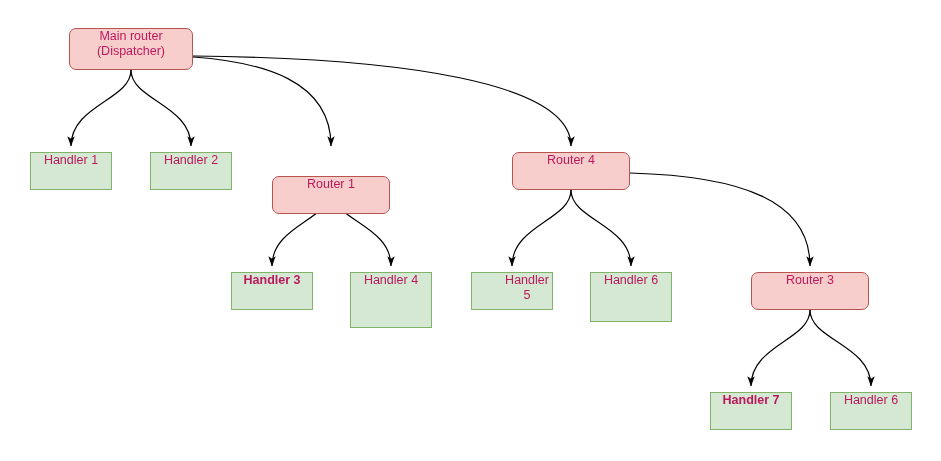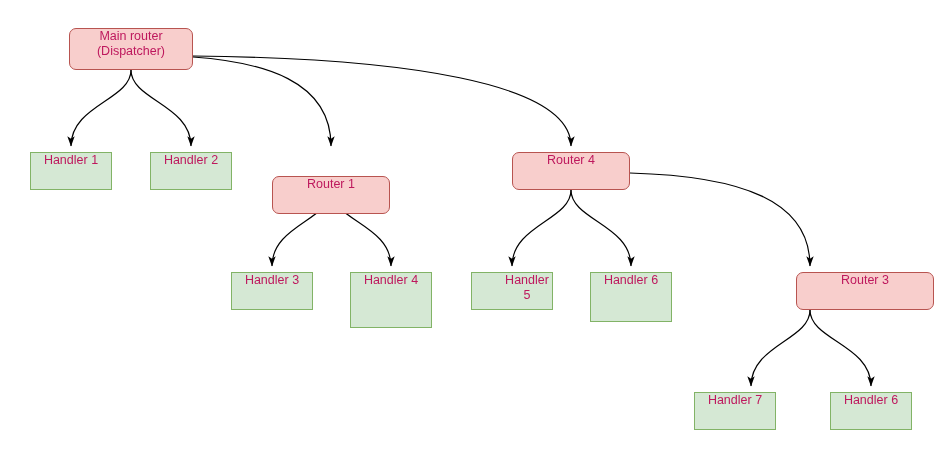--- a/index.html
+++ b/index.html
@@ -78,22 +78,22 @@
       </g>
   </svg>
 
   <div id="node-group">
       <div class="node node-router" style="left: 69px; top: 28px; width: 124px; height: 42px;"><span class="node-label">Main router
 (Dispatcher)</span></div>
       <div class="node node-handler" style="left: 30px; top: 152px; width: 82px; height: 38px;"><span class="node-label">Handler 1</span></div>
       <div class="node node-handler" style="left: 150px; top: 152px; width: 82px; height: 38px;"><span class="node-label">Handler 2</span></div>
       <div class="node node-router" style="left: 272px; top: 152px; width: 118px; height: 38px; margin-top: 24px;"><span class="node-label">Router 1</span></div>
       <div class="node node-router" style="left: 512px; top: 152px; width: 118px; height: 38px;"><span class="node-label">Router 4</span></div>
-      <div class="node node-handler" style="left: 231px; top: 272px; width: 82px; height: 38px;"><span class="node-label">Handler 3</span></div>
+      <div class="node node-handler" style="left: 231px; top: 272px; width: 82px; height: 38px; font-weight: bold;"><span class="node-label">Handler 3</span></div>
       <div class="node node-handler" style="left: 350px; top: 272px; width: 82px; height: 56px;"><span class="node-label">Handler 4</span></div>
       <div class="node node-handler" style="left: 471px; top: 272px; width: 82px; height: 38px; padding-left: 30px;"><span class="node-label">Handler 5</span></div>
       <div class="node node-handler" style="left: 590px; top: 272px; width: 82px; height: 50px;"><span class="node-label">Handler 6</span></div>
-      <div class="node node-router" style="left: 796px; top: 272px; width: 138px; height: 38px;"><span class="node-label">Router 3</span></div>
-      <div class="node node-handler" style="left: 694px; top: 392px; width: 82px; height: 38px;"><span class="node-label">Handler 7</span></div>
+      <div class="node node-router" style="left: 751px; top: 272px; width: 118px; height: 38px;"><span class="node-label">Router 3</span></div>
+      <div class="node node-handler" style="left: 710px; top: 392px; width: 82px; height: 38px; font-weight: bold;"><span class="node-label">Handler 7</span></div>
       <div class="node node-handler" style="left: 830px; top: 392px; width: 82px; height: 38px;"><span class="node-label">Handler 6</span></div>
     </div>
 
 </div>
 
 </body></html>

